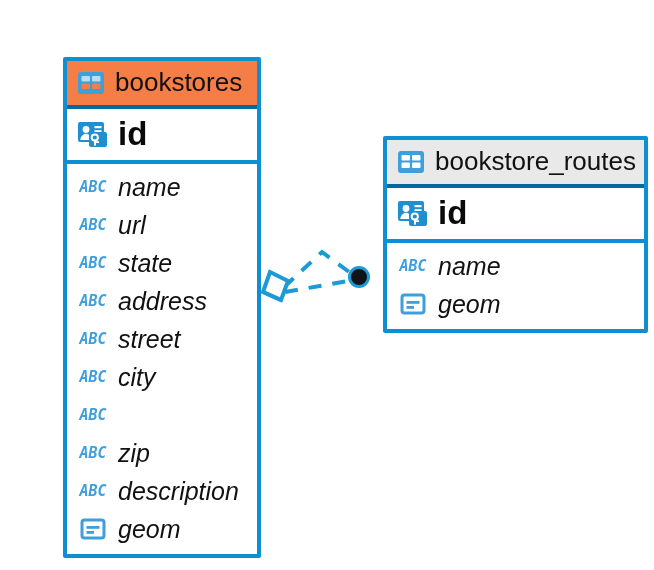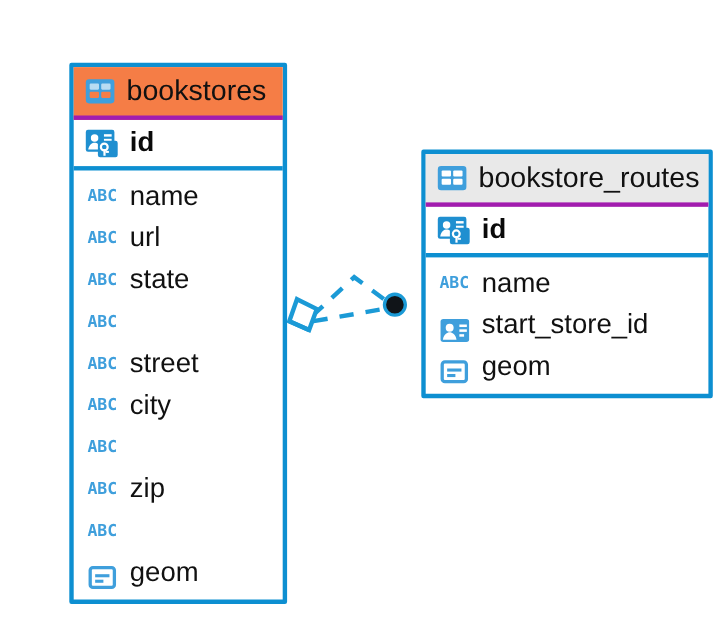--- a/index.html
+++ b/index.html
@@ -26,54 +26,55 @@
     border: 4px solid #0d8fd1;
     background: #ffffff;
     border-radius: 2px;
   }
   .entity-header {
     box-sizing: border-box;
     display: flex;
     align-items: center;
     gap: 10px;
     padding: 6px 10px 7px 10px;
-    border-bottom: 4px solid #a21caf;
+    border-bottom: 4px solid #0369a1;
     font-size: 26px;
     color: #111111;
     white-space: nowrap;
     text-align: center;
   }
   .entity-header.orange { background: #f57d46; }
   .entity-header.gray   { background: #e9e9e9; }
 
   .pk-row {
     box-sizing: border-box;
     display: flex;
     align-items: center;
     gap: 9px;
     padding: 6px 10px 7px 10px;
     border-bottom: 4px solid #0d8fd1;
-    font-size: 25px;
+    font-size: 33px;
     font-weight: bold;
     color: #0a0a0a;
     white-space: nowrap;
   }
   .field-list {
     padding: 4px 0 6px 0;
   }
   .field-row {
     box-sizing: border-box;
     display: flex;
-    align-items: flex-end;
+    align-items: center;
     gap: 9px;
     padding: 2px 26px 2px 10px;
     font-size: 25px;
     color: #111111;
     white-space: nowrap;
     line-height: 34px;
+    font-style: italic;
   }
 
   
   .icon {
     flex: 0 0 auto;
     display: inline-flex;
     align-items: center;
     justify-content: center;
     line-height: 0;
   }
@@ -162,20 +163,21 @@
         <span>url</span>
       </div>
 
       <div class="field-row">
         <span class="icon-abc">ABC</span>
         <span>state</span>
       </div>
 
       <div class="field-row">
         <span class="icon-abc">ABC</span>
+        <span>address</span>
       </div>
 
       <div class="field-row">
         <span class="icon-abc">ABC</span>
         <span>street</span>
       </div>
 
       <div class="field-row">
         <span class="icon-abc">ABC</span>
         <span>city</span>
@@ -185,20 +187,21 @@
         <span class="icon-abc">ABC</span>
       </div>
 
       <div class="field-row">
         <span class="icon-abc">ABC</span>
         <span>zip</span>
       </div>
 
       <div class="field-row">
         <span class="icon-abc">ABC</span>
+        <span>description</span>
       </div>
 
       <div class="field-row">
         <span class="icon" style="width:32px;">
           <svg width="26" height="24" viewBox="0 0 26 24">
             <rect x="2" y="3" width="22" height="18" rx="2.5" fill="none" stroke="#3f9fdc" stroke-width="3"></rect>
             <rect x="6.5" y="9" width="13" height="2.8" fill="#3f9fdc"></rect>
             <rect x="6.5" y="14" width="7.5" height="2.8" fill="#3f9fdc"></rect>
           </svg>
         </span>
@@ -241,33 +244,20 @@
       <span>id</span>
     </div>
 
     <div class="field-list">
 
       <div class="field-row">
         <span class="icon-abc">ABC</span>
         <span>name</span>
       </div>
 
-      <div class="field-row">
-        <span class="icon" style="width:32px;">
-          <svg width="27" height="23" viewBox="0 0 27 23">
-            <rect x="0.5" y="1" width="26" height="21" rx="2.5" fill="#3f9fdc"></rect>
-            <circle cx="8.8" cy="9" r="3.6" fill="#ffffff"></circle>
-            <path d="M2.6 19.8 C3.3 14.8 6.7 13 8.8 13 C10.9 13 14.3 14.8 15 19.8 Z" fill="#ffffff"></path>
-            <rect x="17.6" y="6" width="6.8" height="2.3" fill="#ffffff"></rect>
-            <rect x="17.6" y="10.4" width="6.8" height="2.3" fill="#ffffff"></rect>
-            <rect x="17.6" y="14.8" width="4.3" height="2.3" fill="#ffffff"></rect>
-          </svg>
-        </span>
-        <span>start_store_id</span>
-      </div>
 
 
       <div class="field-row">
         <span class="icon" style="width:32px;">
           <svg width="26" height="24" viewBox="0 0 26 24">
             <rect x="2" y="3" width="22" height="18" rx="2.5" fill="none" stroke="#3f9fdc" stroke-width="3"></rect>
             <rect x="6.5" y="9" width="13" height="2.8" fill="#3f9fdc"></rect>
             <rect x="6.5" y="14" width="7.5" height="2.8" fill="#3f9fdc"></rect>
           </svg>
         </span>

